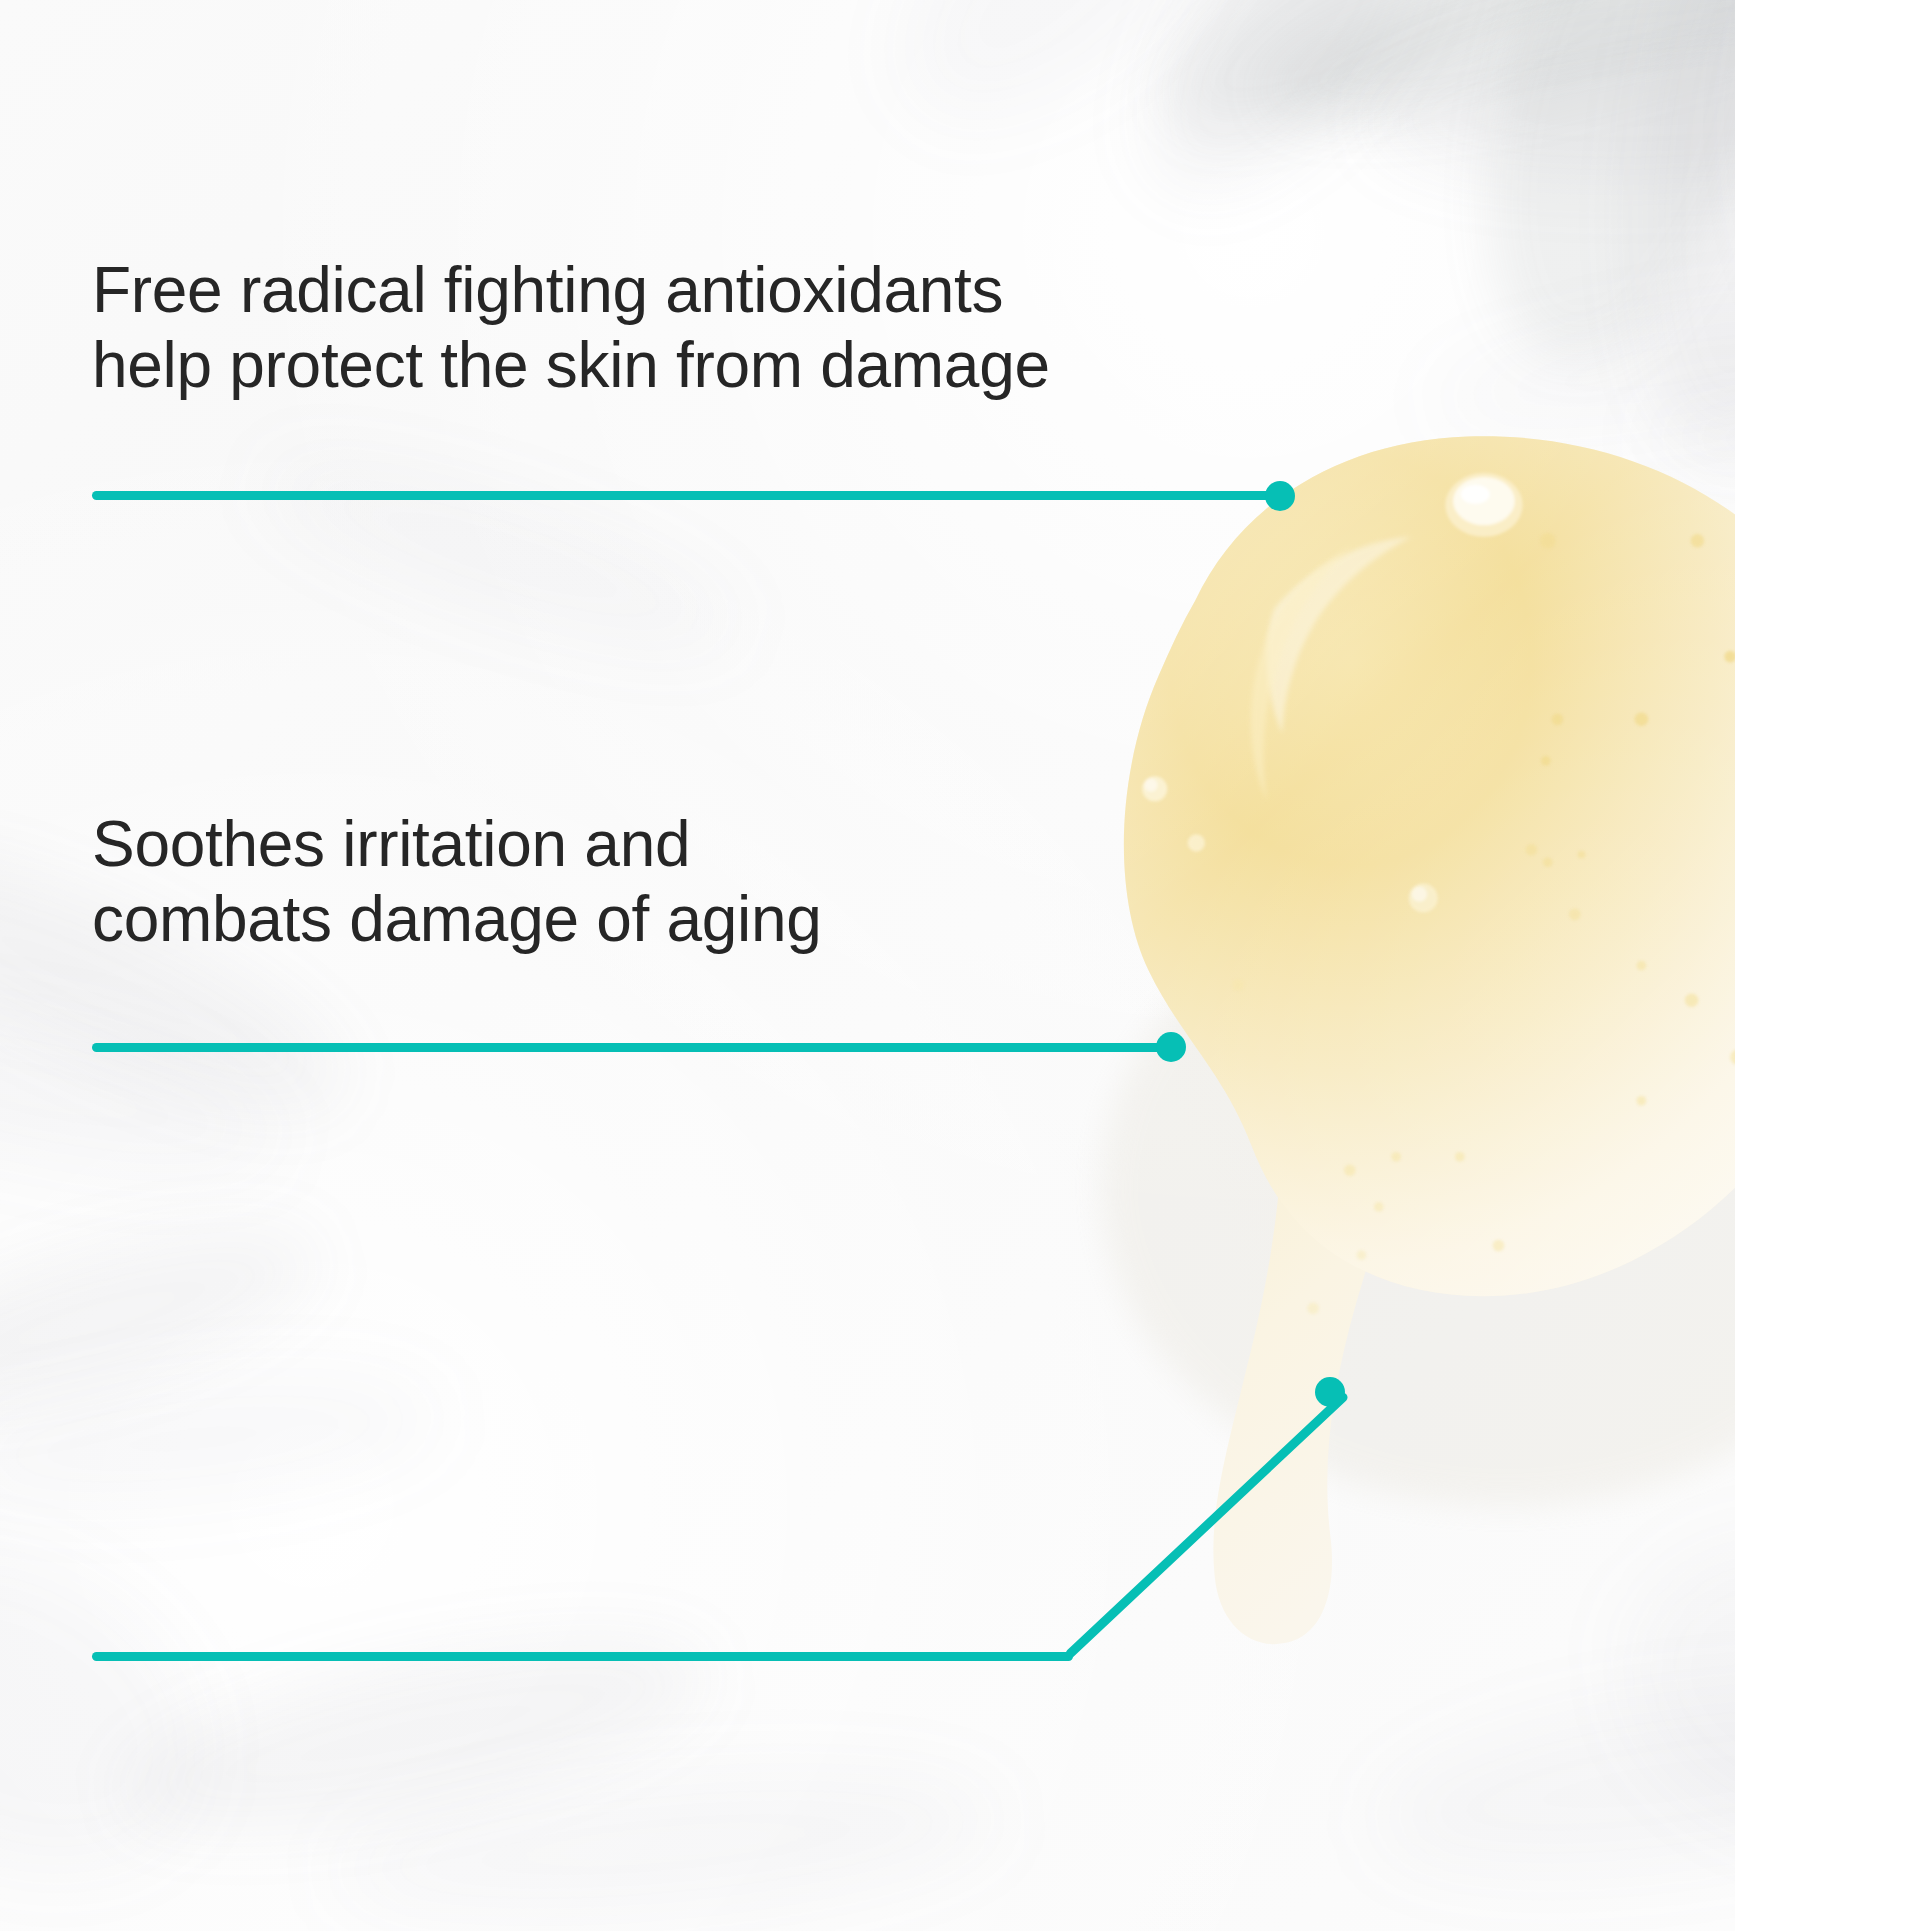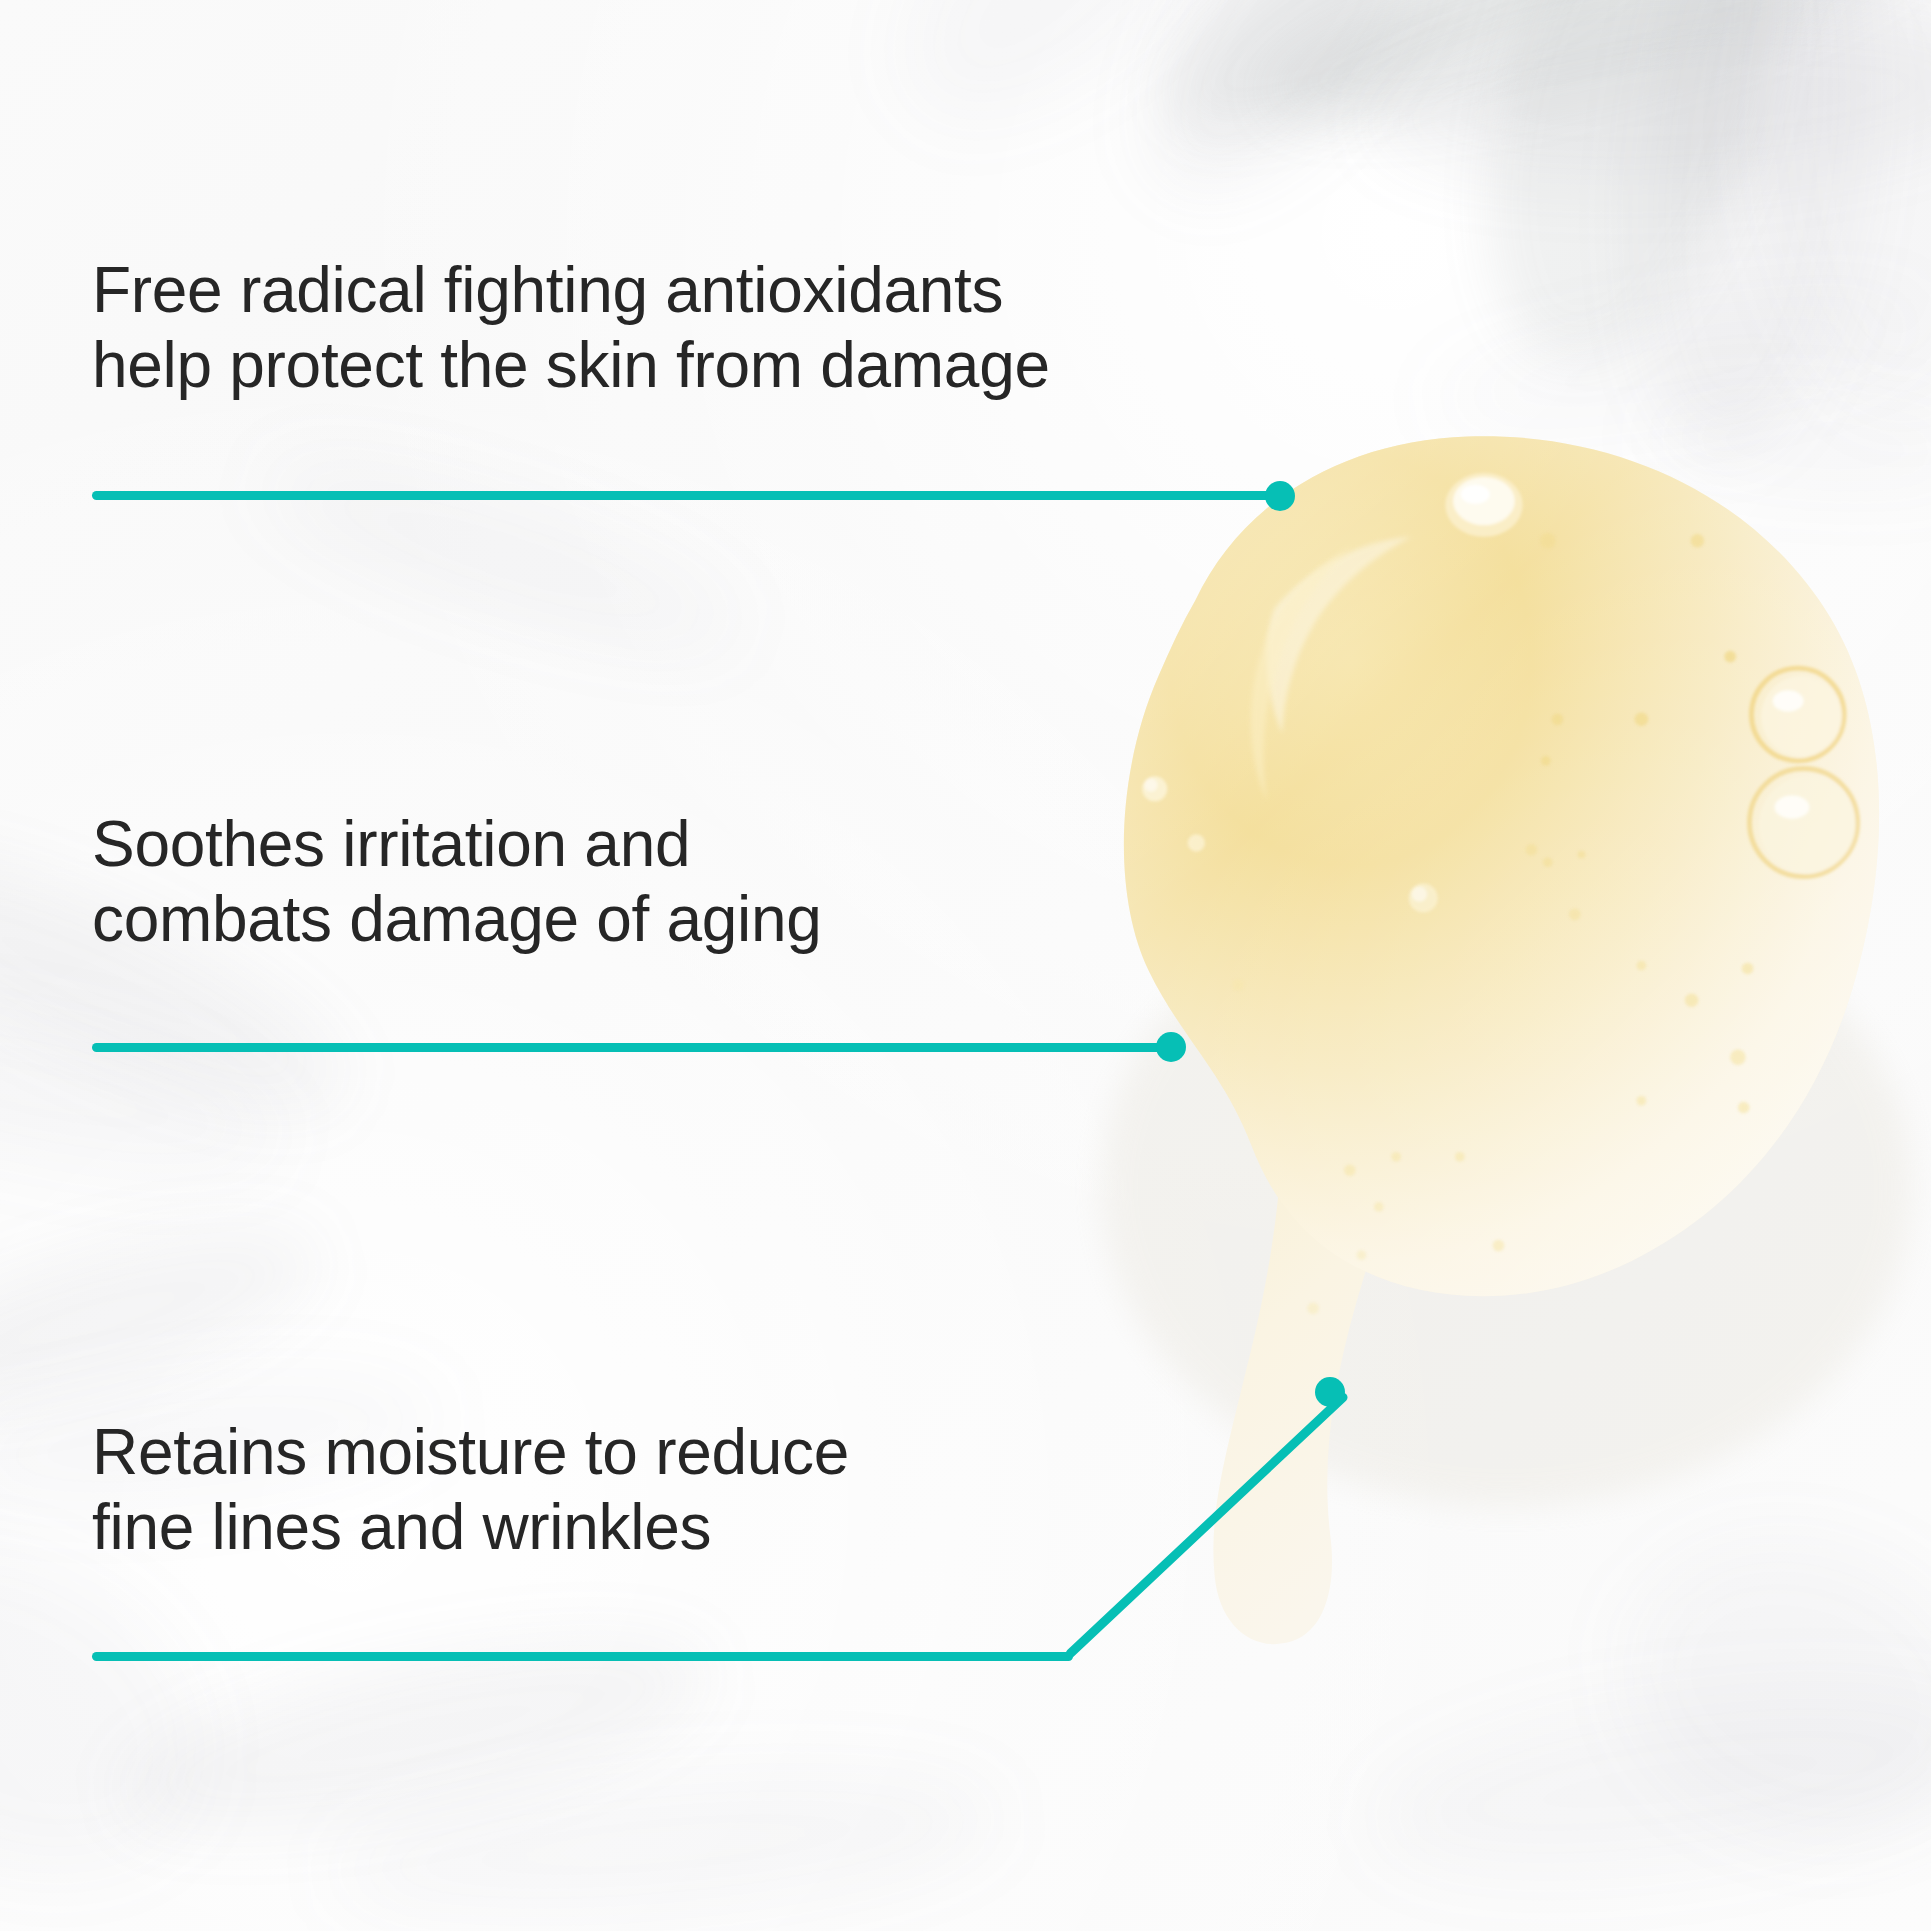--- a/index.html
+++ b/index.html
@@ -2,21 +2,21 @@
 <html><head>
 <meta charset="utf-8">
 <style>
   html, body {
     margin: 0;
     padding: 0;
     background: #ffffff;
   }
   #stage {
     position: relative;
-    width: 1931px;
+    width: 1735px;
     height: 1931px;
     overflow: hidden;
     background: #fbfbfb;
     font-family: "Liberation Sans", "DejaVu Sans", sans-serif;
   }
 
   
   .bg-base {
     position: absolute;
     inset: 0;
@@ -250,17 +250,15 @@
     <div class="leader-diagonal" style="left:1067px; top:1652px; width:383px; transform:rotate(-43.2deg);"></div>
     <div class="leader-dot" style="left:1315px; top:1377px;"></div>
   </div>
 
   <div class="benefit" id="benefit-1">Free radical fighting antioxidants
 help protect the skin from damage</div>
 
   <div class="benefit" id="benefit-2">Soothes irritation and
 combats damage of aging</div>
 
-  <div class="benefit" id="benefit-3">Retains moisture to reduce
-fine lines and wrinkles</div>
 
 </div>
 
 
 </body></html>

